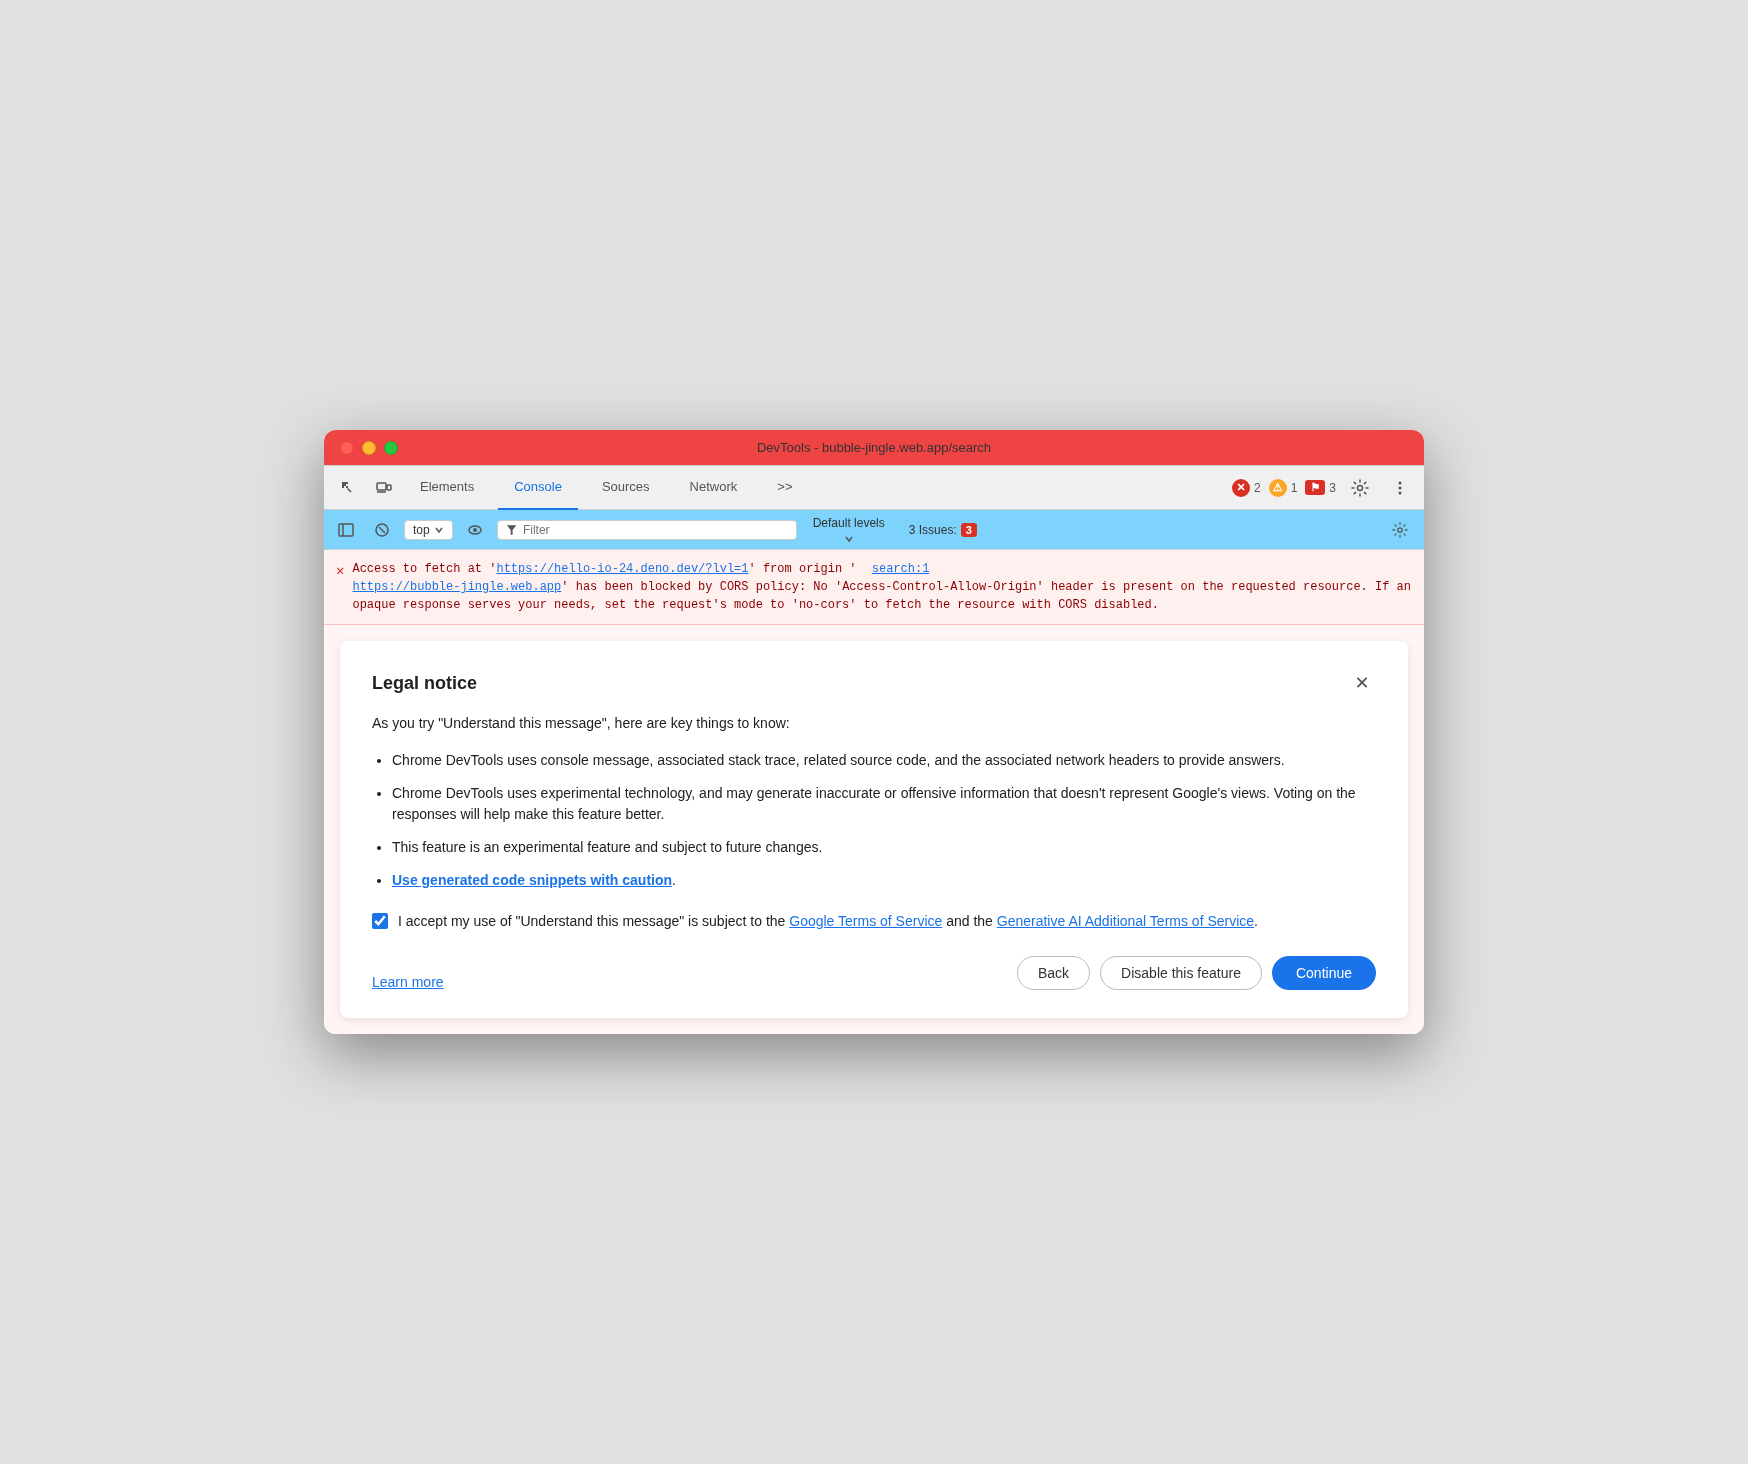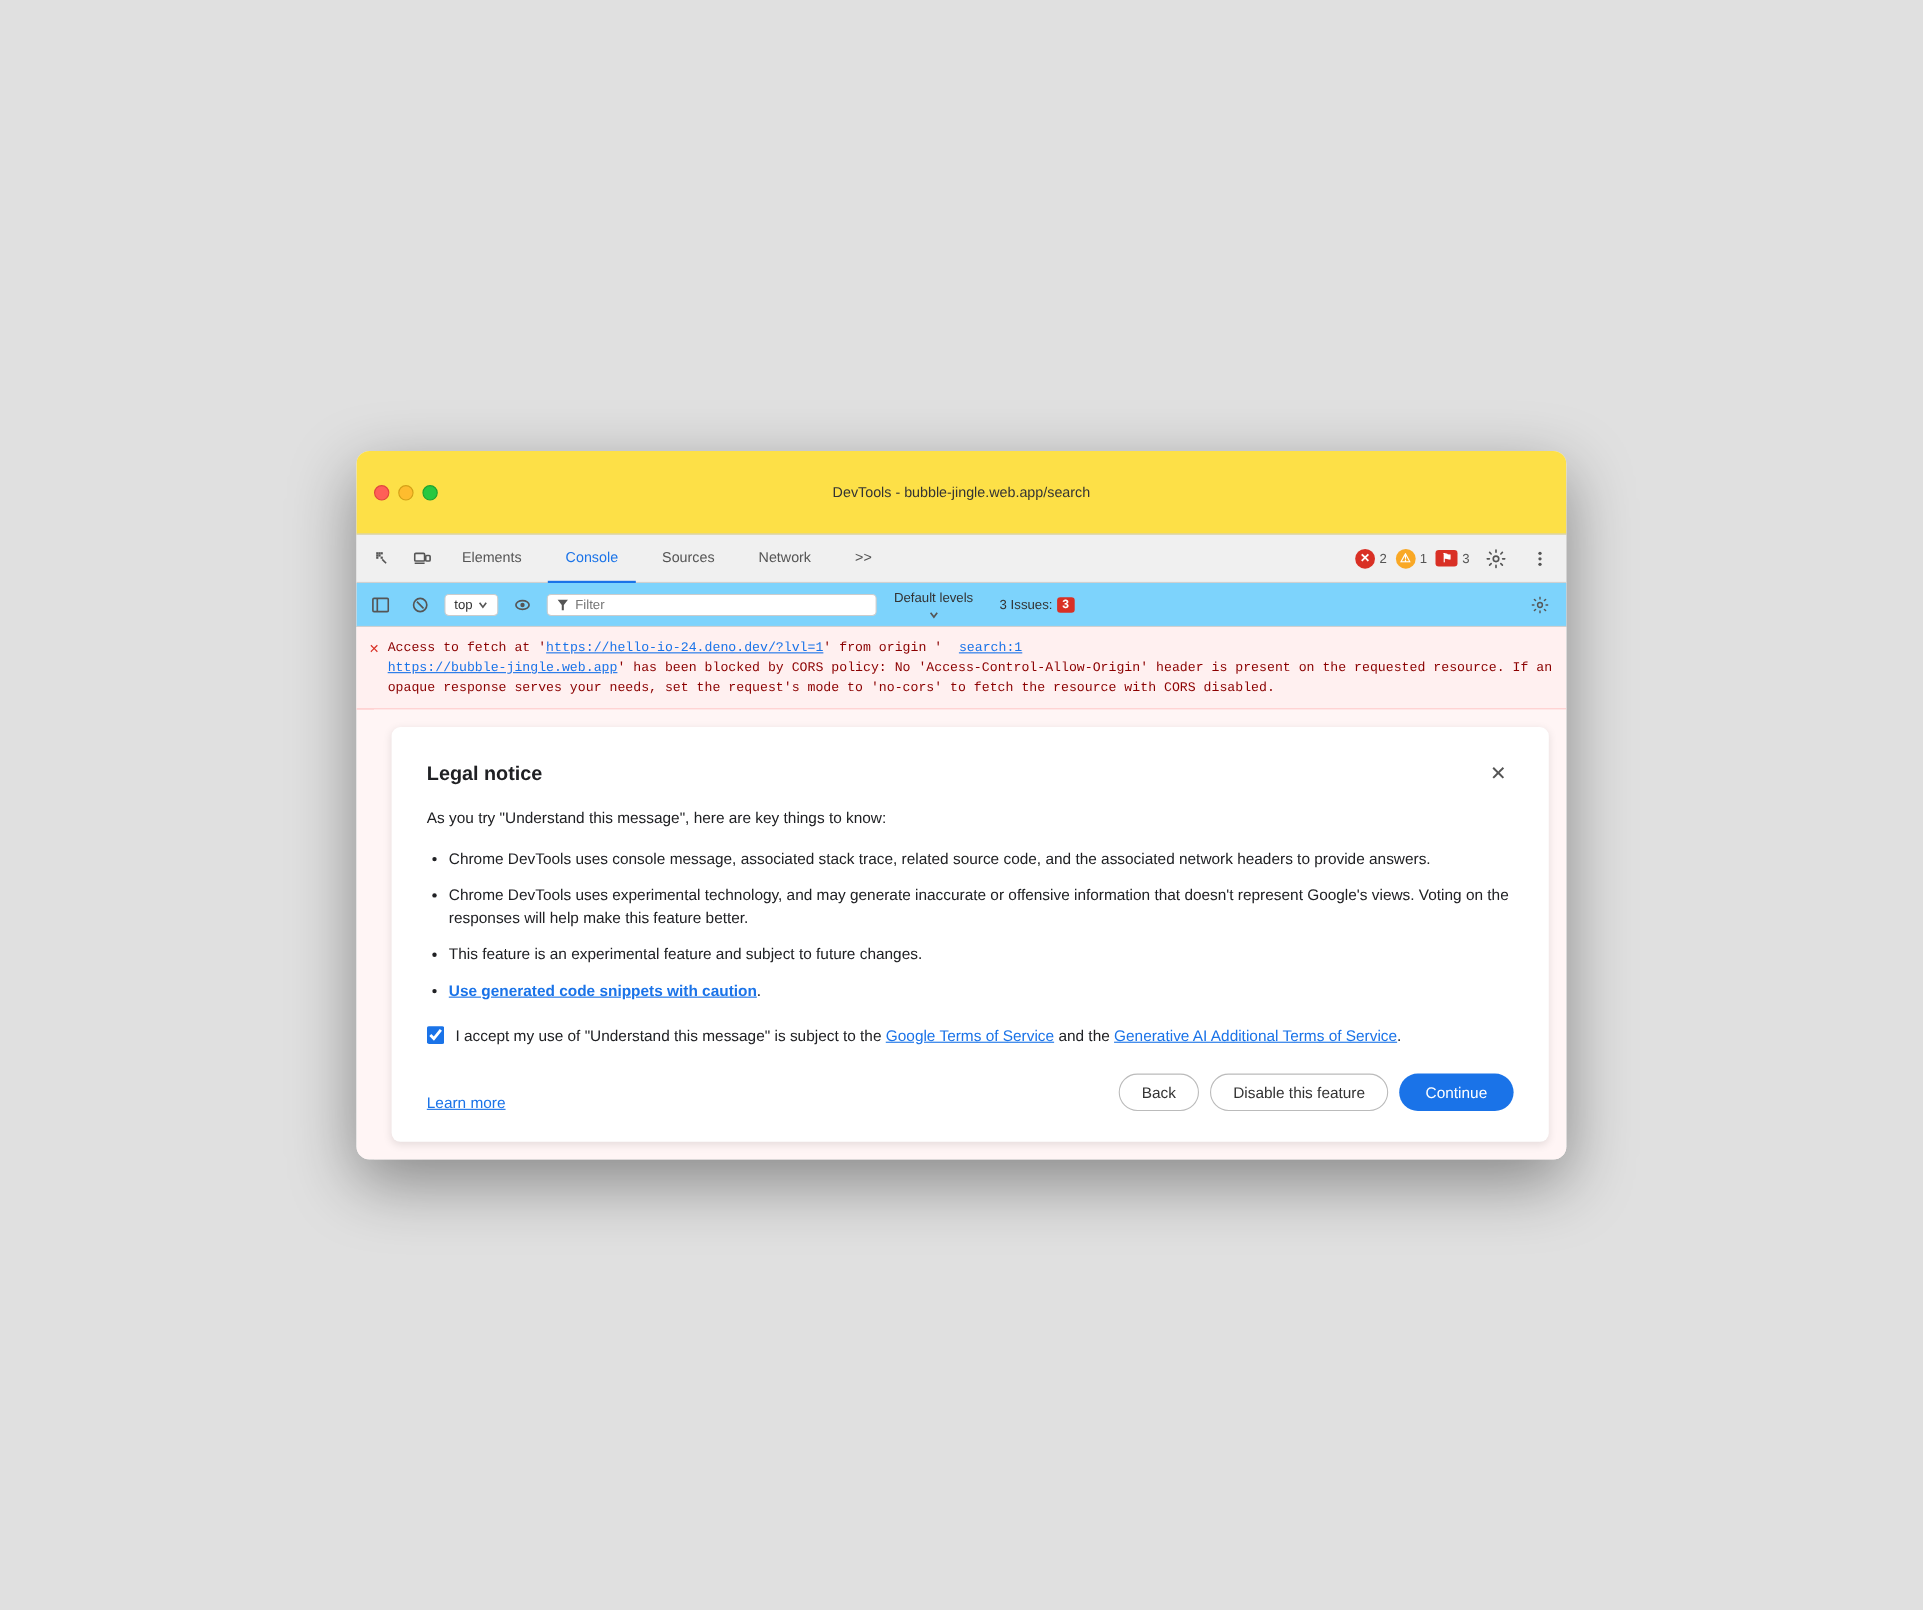--- a/index.html
+++ b/index.html
@@ -16,23 +16,23 @@
     .window {
       width: 1100px;
       background: #f6f6f6;
       border-radius: 12px;
       box-shadow: 0 20px 60px rgba(0,0,0,0.4);
       overflow: hidden;
     }
 
     
     .titlebar {
-      background: #fde047;
+      background: #ef4444;
       border-bottom: 1px solid #d0d0d0;
-      padding: 30px 16px;
+      padding: 10px 16px;
       display: flex;
       align-items: center;
       justify-content: center;
       position: relative;
     }
 
     .traffic-lights {
       position: absolute;
       left: 16px;
       display: flex;
@@ -240,21 +240,20 @@
       text-decoration: underline;
       cursor: pointer;
       margin-left: 8px;
       white-space: nowrap;
     }
 
     
     .legal-notice-container {
       background: #fff5f5;
       padding: 16px;
-      margin-left: 16px;
     }
 
     .legal-notice {
       background: white;
       border-radius: 8px;
       padding: 28px 32px;
       box-shadow: 0 2px 8px rgba(0,0,0,0.1);
       position: relative;
     }
 

